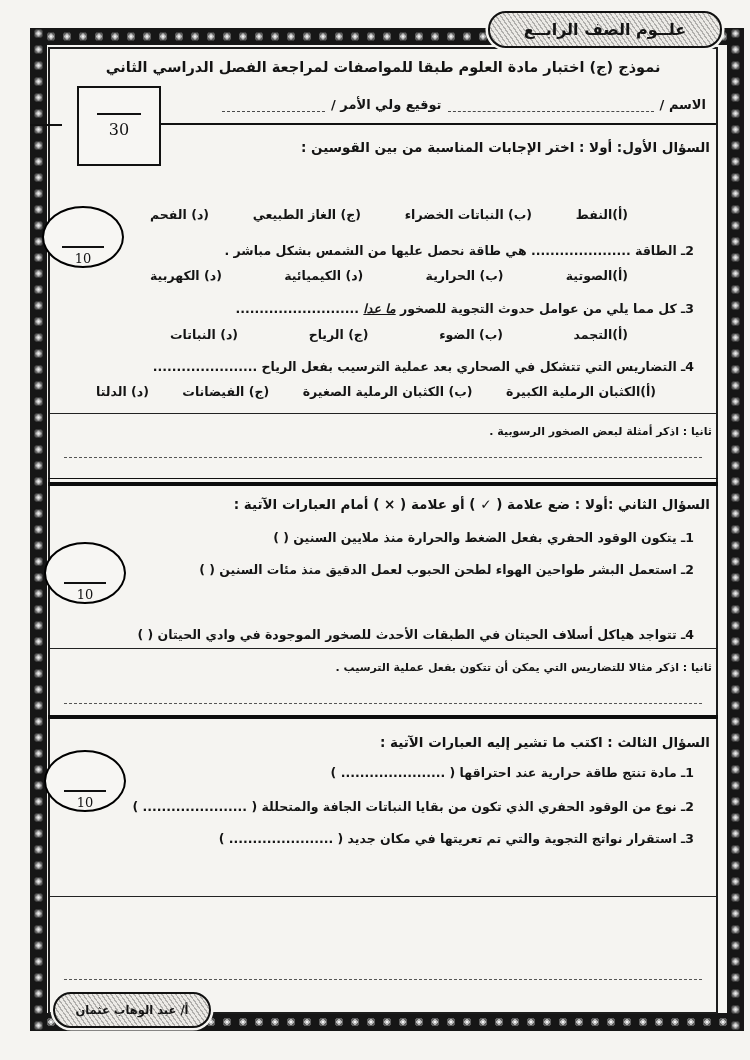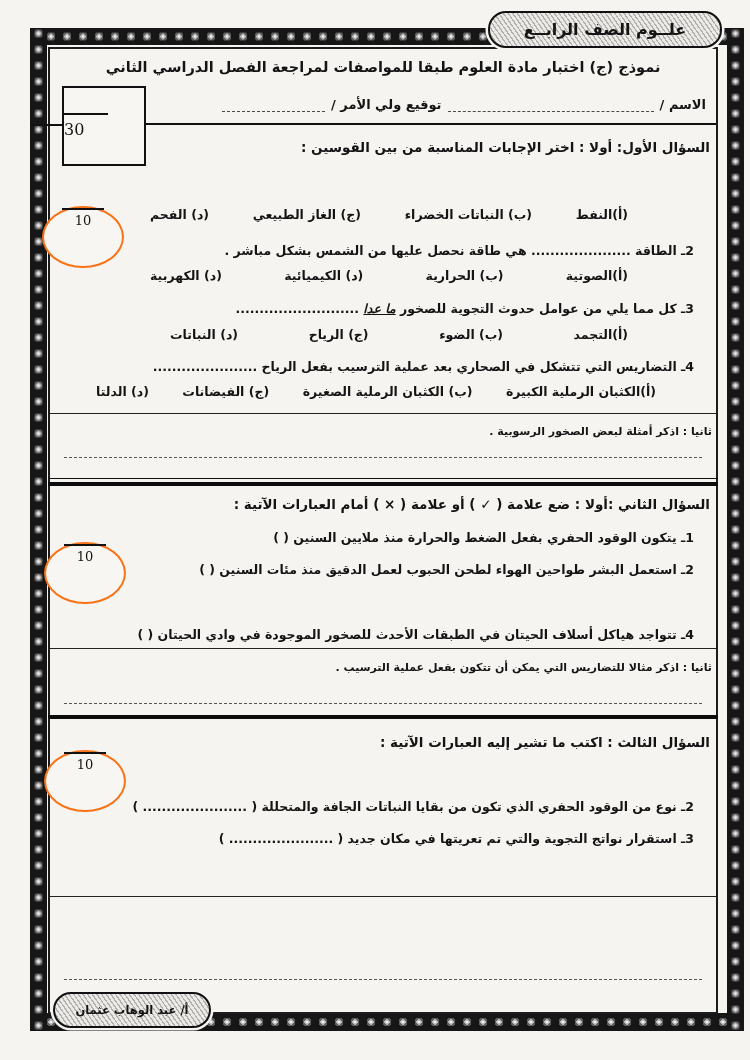--- a/index.html
+++ b/index.html
@@ -38,32 +38,32 @@
   }
   #page-title{position:absolute;top:10px;right:0;left:0;text-align:center;font-size:14.5px}
   #name-row{position:absolute;top:48px;right:10px;left:172px;display:flex;align-items:flex-end;gap:6px;font-size:13px}
   .fill-line{border-bottom:1.6px dashed #4a4a4a;height:13px}
   #name-line{flex:2.1}
   #guardian-line{flex:1.05}
   #rule-under-name{position:absolute;top:74px;right:0;width:578px;border-top:2.5px solid #111}
   #rule-stub{position:absolute;top:75px;left:-20px;width:32px;border-top:2px solid #111}
 
   #score-box{
-    position:absolute;left:12px;top:37px;width:80px;height:76px;z-index:5;
+    position:absolute;left:27px;top:37px;width:80px;height:76px;z-index:5;
     background:#f7f6f3;border:2.5px solid #111;
-    display:flex;flex-direction:column;align-items:flex-end;justify-content:center;
+    display:flex;flex-direction:column;align-items:center;justify-content:center;
   }
   #score-box .bar{width:55%;border-top:2px solid #111;margin-bottom:5px}
   .score-num{font-family:"DejaVu Serif",serif;font-weight:400}
   #score-box .score-num{font-size:16px}
 
   .score-oval{
     position:absolute;width:78px;height:58px;z-index:5;
-    border:2px solid #f97316;border-radius:50%;background:#f7f6f3;
-    display:flex;flex-direction:column;align-items:center;justify-content:flex-start;
+    border:2px solid #000000;border-radius:50%;background:#f7f6f3;
+    display:flex;flex-direction:column;align-items:center;justify-content:flex-end;
   }
   .score-oval .bar{width:42px;border-top:2.5px solid #111;margin-bottom:3px}
   .score-oval .score-num{font-size:13px}
   #oval-1{left:-8px;top:157px}
   #oval-2{left:-6px;top:493px}
   #oval-3{left:-6px;top:701px}
 
   .sec-heading{position:absolute;right:6px;font-size:13.5px;white-space:nowrap}
   #h-q1{top:90px}
   #h-q2{top:447px}
@@ -170,20 +170,21 @@
   <div class="titem" id="t2-1">1ـ يتكون الوقود الحفري بفعل الضغط والحرارة منذ ملايين السنين  (     )</div>
   <div class="titem" id="t2-2">2ـ استعمل البشر طواحين الهواء لطحن الحبوب لعمل الدقيق منذ مئات السنين  (     )</div>
   <div class="titem" id="t2-4">4ـ تتواجد هياكل أسلاف الحيتان في الطبقات الأحدث للصخور الموجودة في وادي الحيتان (     )</div>
 
   <div class="sep" id="sep-2"></div>
   <div class="second" id="sec2-2">ثانيا : اذكر مثالا للتضاريس التي يمكن أن تتكون بفعل عملية الترسيب .</div>
   <div class="dotted" id="dot-2"></div>
   <div id="thick-2"></div>
 
   <div class="sec-heading" id="h-q3">السؤال الثالث : اكتب ما تشير إليه العبارات الآتية :</div>
+  <div class="titem" id="t3-1">1ـ مادة تنتج طاقة حرارية عند احتراقها   ( ...................... )</div>
   <div class="titem" id="t3-2">2ـ نوع من الوقود الحفري  الذي تكون من بقايا النباتات الجافة والمتحللة   ( ...................... )</div>
   <div class="titem" id="t3-3">3ـ استقرار نواتج التجوية والتي تم تعريتها في مكان جديد  ( ...................... )</div>
 
   <div class="sep" id="sep-3"></div>
   <div class="dotted" id="dot-3"></div>
 
   <div class="score-oval" id="oval-1">
     <span class="bar"></span>
     <span class="score-num">10</span>
   </div>

